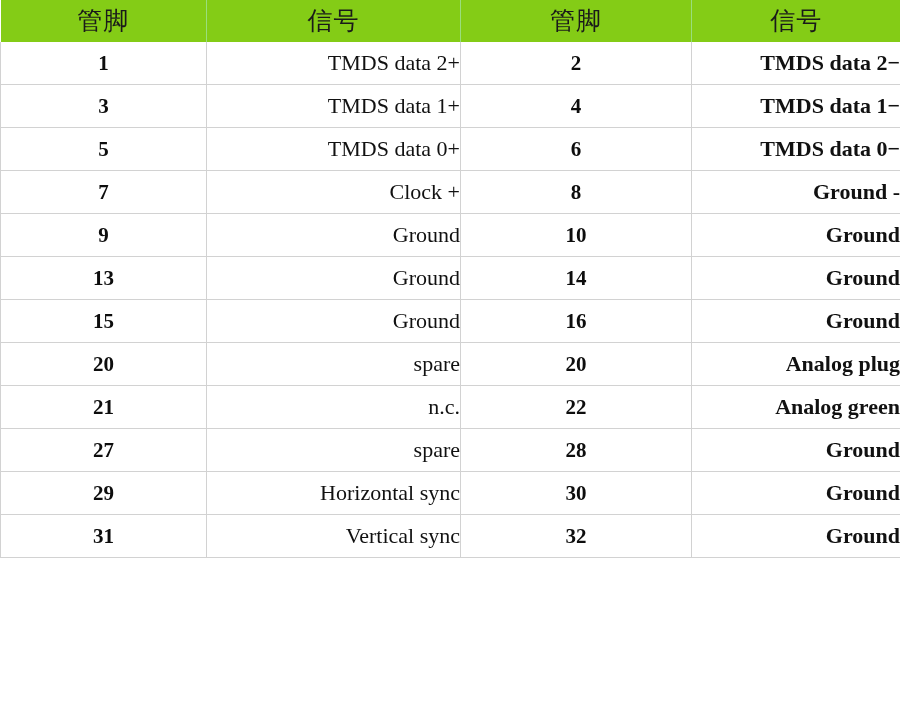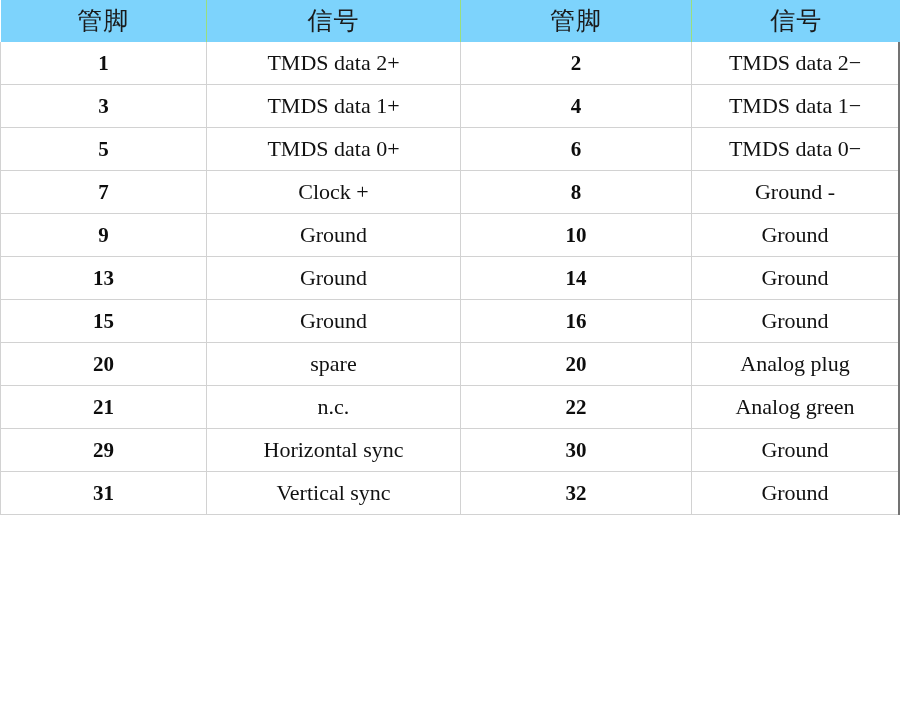--- a/index.html
+++ b/index.html
@@ -36,21 +36,21 @@
     vertical-align: middle;
     height: 42px;
     line-height: 42px;
     border-right: 1px solid #d2d2d2;
     border-bottom: 1px solid #d2d2d2;
     white-space: nowrap;
     overflow: hidden;
   }
 
   #pinout-table th {
-    background: #7dd3fc;
+    background: #84cc16;
     color: #1a1a1a;
     font-weight: 400;
     font-size: 25px;
     border-right: 1px solid #9ade7d;
     border-bottom: none;
     letter-spacing: 1px;
   }
   #pinout-table th:last-child {
     border-right: none;
   }
@@ -59,28 +59,30 @@
   #pinout-table tbody tr td.pin-cell {
     font-weight: bold;
     font-size: 21px;
     color: #0d0d0d;
   }
 
   #pinout-table tbody tr td.sig-cell {
     font-weight: normal;
     font-size: 22px;
     color: #111111;
+    text-align: right;
   }
 
   
   #pinout-table tbody tr td:first-child {
     border-left: 1px solid #d2d2d2;
   }
   #pinout-table tbody tr td:last-child {
-    border-right: 5px solid #737373;
+    border-right: 1px solid #737373;
+    font-weight: bold;
   }
 </style>
 </head>
 <body>
 
 <table id="pinout-table">
   <colgroup>
     <col class="c-pin-left">
     <col class="c-sig-left">
     <col class="c-pin-right">
@@ -143,20 +145,26 @@
         <td class="pin-cell">20</td>
         <td class="sig-cell">Analog plug</td>
       </tr>
       <tr>
         <td class="pin-cell">21</td>
         <td class="sig-cell">n.c.</td>
         <td class="pin-cell">22</td>
         <td class="sig-cell">Analog green</td>
       </tr>
       <tr>
+        <td class="pin-cell">27</td>
+        <td class="sig-cell">spare</td>
+        <td class="pin-cell">28</td>
+        <td class="sig-cell">Ground</td>
+      </tr>
+      <tr>
         <td class="pin-cell">29</td>
         <td class="sig-cell">Horizontal sync</td>
         <td class="pin-cell">30</td>
         <td class="sig-cell">Ground</td>
       </tr>
       <tr>
         <td class="pin-cell">31</td>
         <td class="sig-cell">Vertical sync</td>
         <td class="pin-cell">32</td>
         <td class="sig-cell">Ground</td>

